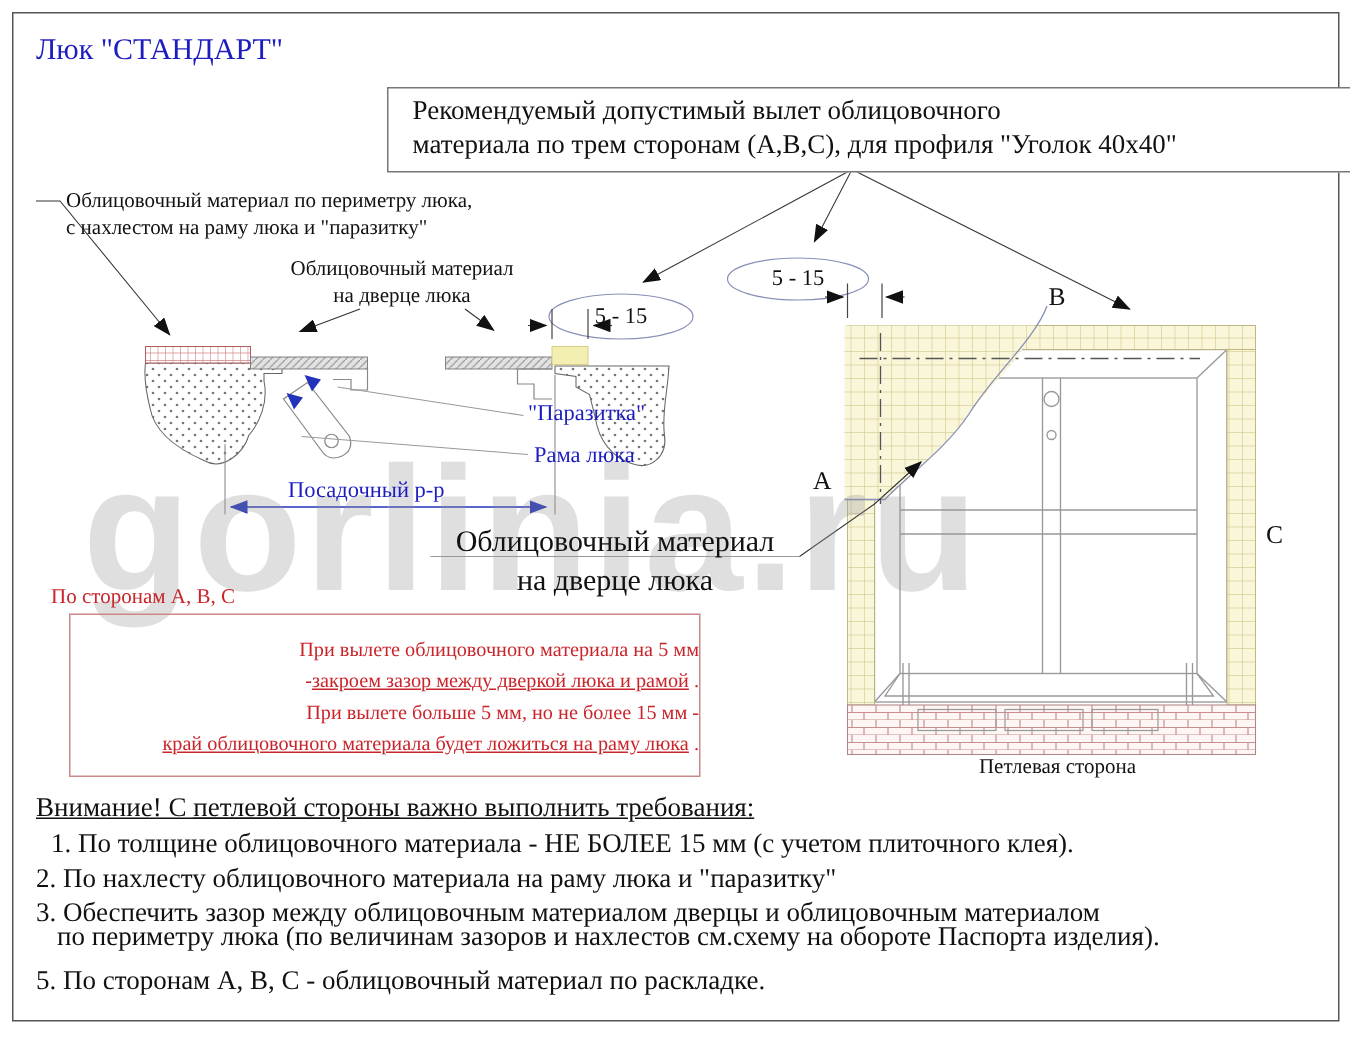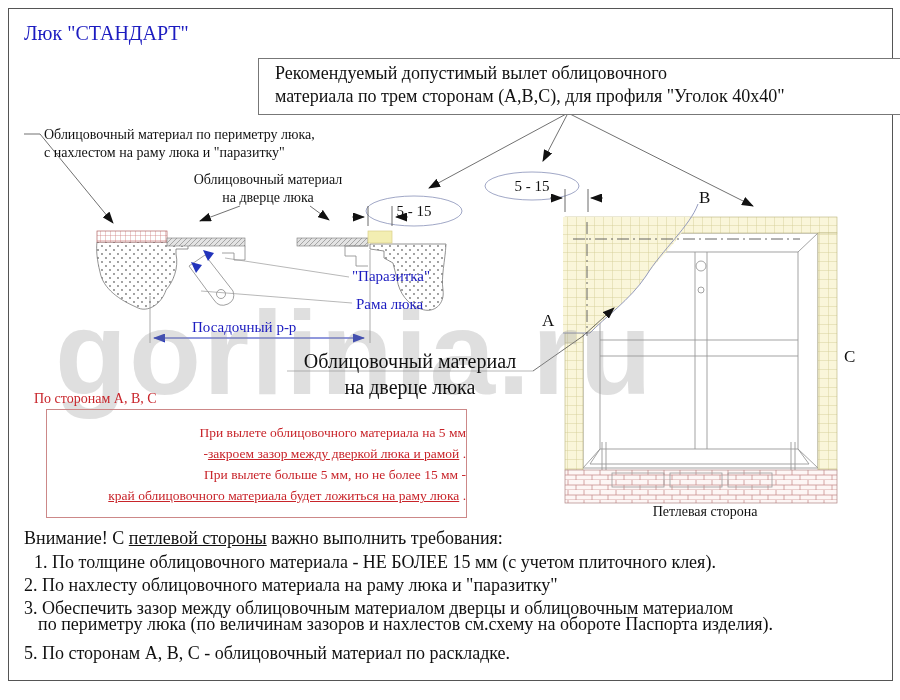--- a/index.html
+++ b/index.html
@@ -180,20 +180,20 @@
 
   <div class="abs txt red" style="left:34px;top:391px;font-size:14px;">По сторонам А, В, С</div>
 
   <div class="warnbox txt">
     <div>При вылете облицовочного материала на 5 мм</div>
     <div><span>-</span><span class="u">закроем зазор между дверкой люка и рамой</span><span> .</span></div>
     <div>При вылете больше 5 мм, но не более 15 мм -</div>
     <div><span class="u">край облицовочного материала будет ложиться на раму люка</span><span> .</span></div>
   </div>
 
-  <div class="abs txt notes" style="left:24px;top:528px;"><span>Внимание! С </span><span class="u">петлевой стороны</span><span> важно выполнить требования:</span></div>
+  <div class="abs txt notes" style="left:24px;top:528px;text-decoration:underline;"><span>Внимание! С </span><span class="u">петлевой стороны</span><span> важно выполнить требования:</span></div>
   <div class="abs txt notes" style="left:24px;top:552px;margin-left:10px;">1. По толщине облицовочного материала - НЕ БОЛЕЕ 15 мм (с учетом плиточного клея).</div>
   <div class="abs txt notes" style="left:24px;top:575px;">2. По нахлесту облицовочного материала на раму люка и "паразитку"</div>
   <div class="abs txt notes" style="left:24px;top:598px;">3. Обеспечить зазор между облицовочным материалом дверцы и облицовочным материалом</div>
   <div class="abs txt notes" style="left:38px;top:600px;margin-top:14px;">по периметру люка (по величинам зазоров и нахлестов см.схему на обороте Паспорта изделия).</div>
   <div class="abs txt notes" style="left:24px;top:643px;">5. По сторонам А, В, С - облицовочный материал по раскладке.</div>
 
 </div>
 
 </body></html>

